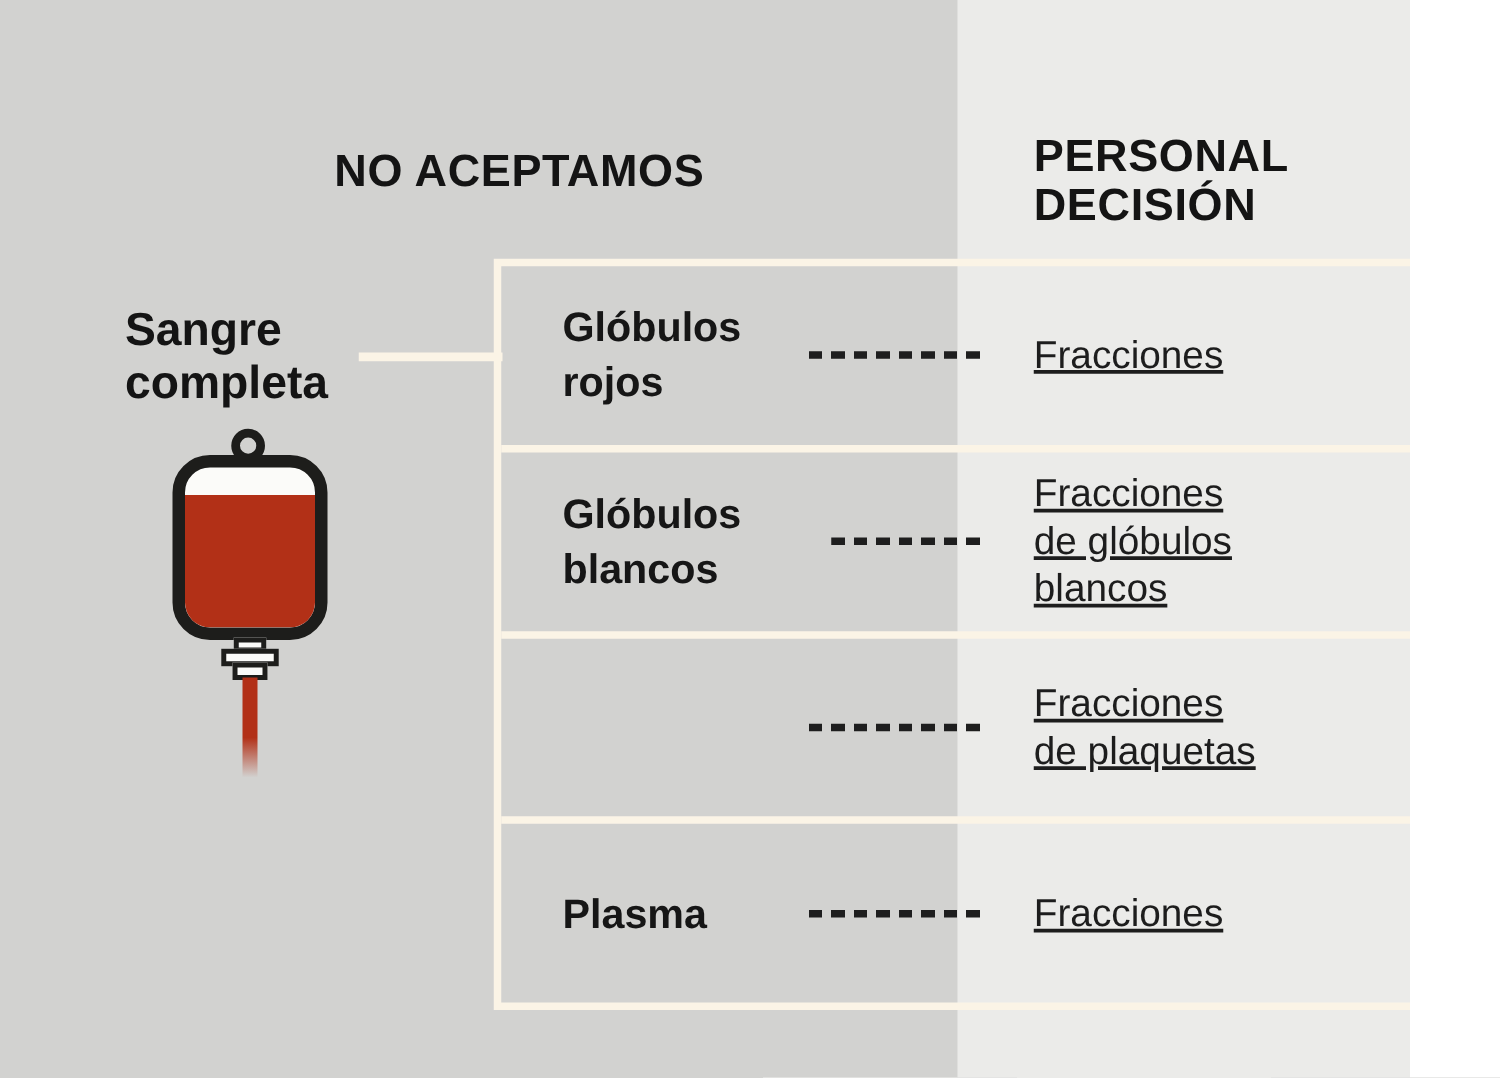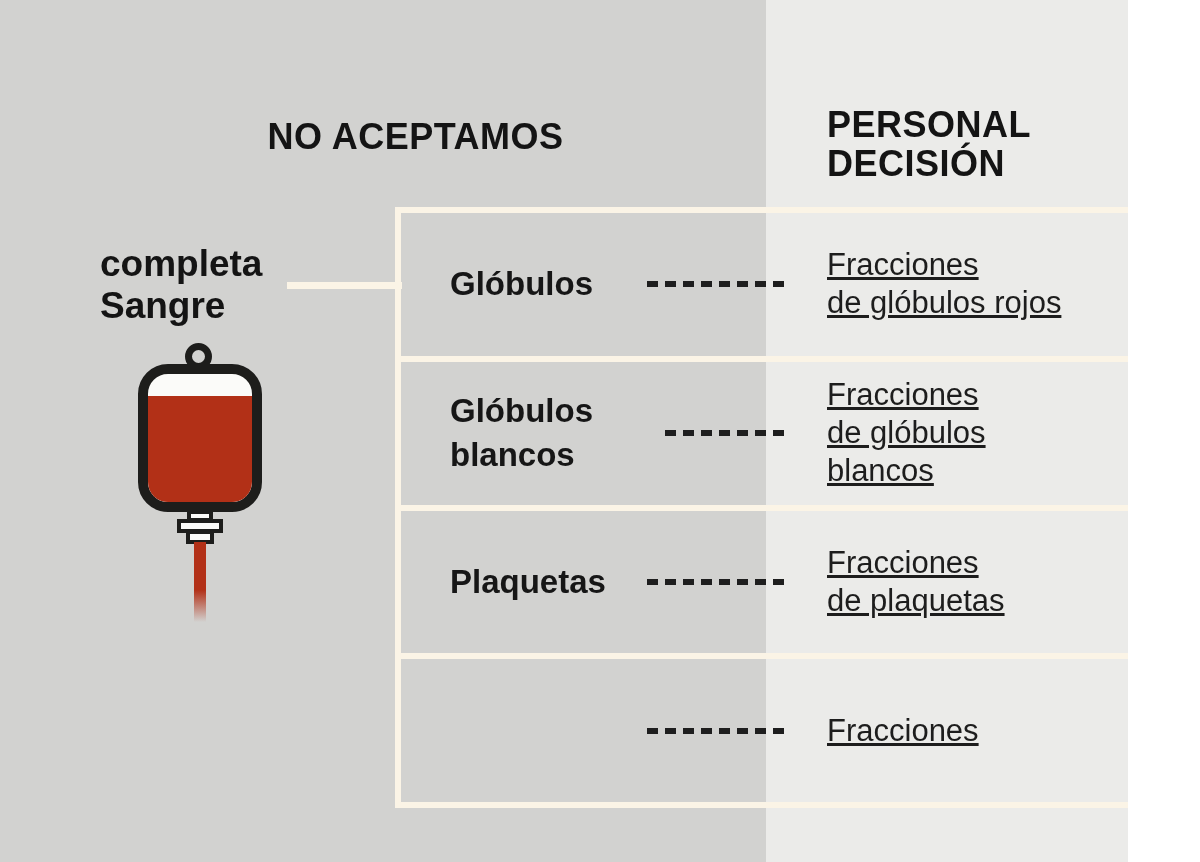--- a/index.html
+++ b/index.html
@@ -66,75 +66,75 @@
   <div class="band-right"></div>
 
   <div class="hdr-left">NO ACEPTAMOS</div>
 
   <div class="hdr-right">
     <span>PERSONAL</span>
     <span>DECISIÓN</span>
   </div>
 
   <div class="source-label">
+    <span>Sangre</span>
     <span>completa</span>
-    <span>Sangre</span>
   </div>
 
   <div class="connector"></div>
 
   <div class="blood-bag">
     <div class="bag-ring"></div>
     <div class="bag-body">
       <div class="bag-fill"></div>
     </div>
     <div class="bag-stub1"></div>
     <div class="bag-flange"></div>
     <div class="bag-stub2"></div>
     <div class="bag-tube"></div>
   </div>
 
   <div class="table">
 
     <div class="row sep">
       <div class="cell-label">
         <span>Glóbulos</span>
+        <span>rojos</span>
       </div>
       <div class="dash d8"></div>
       <div class="cell-fraction">
         <span>Fracciones</span>
-        <span>de glóbulos rojos</span>
       </div>
     </div>
 
     <div class="row sep">
       <div class="cell-label">
         <span>Glóbulos</span>
         <span>blancos</span>
       </div>
       <div class="dash d7"></div>
       <div class="cell-fraction">
         <span>Fracciones</span>
         <span>de glóbulos</span>
         <span>blancos</span>
       </div>
     </div>
 
     <div class="row sep">
-      <div class="cell-label">
-        <span>Plaquetas</span>
-      </div>
       <div class="dash d8"></div>
       <div class="cell-fraction">
         <span>Fracciones</span>
         <span>de plaquetas</span>
       </div>
     </div>
 
     <div class="row">
+      <div class="cell-label">
+        <span>Plasma</span>
+      </div>
       <div class="dash d8"></div>
       <div class="cell-fraction">
         <span>Fracciones</span>
       </div>
     </div>
 
   </div>
 </div>
 
 </body></html>

